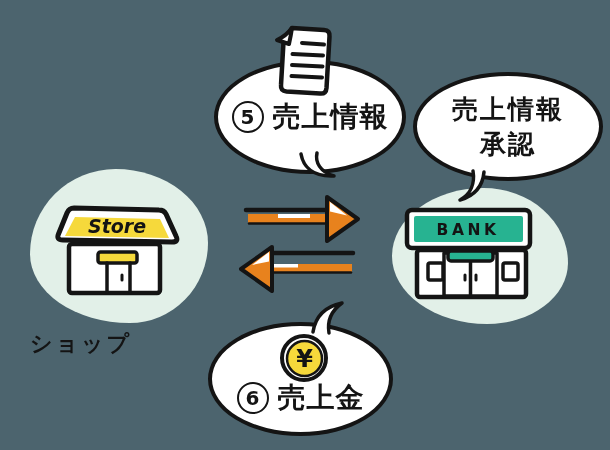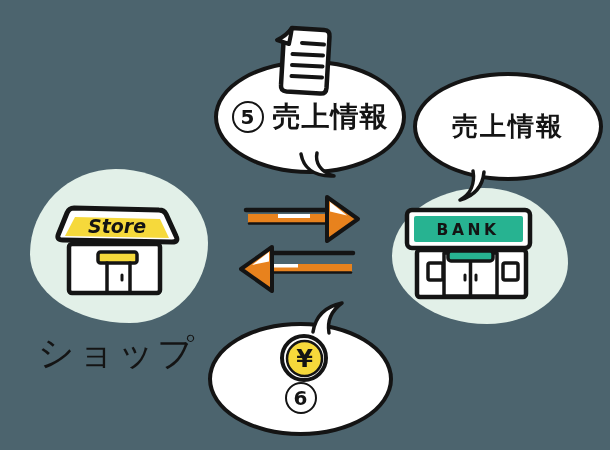--- a/index.html
+++ b/index.html
@@ -18,21 +18,21 @@
   
   .bubble{position:absolute;background:var(--bubble-fill);border:4px solid var(--ink);border-radius:50%;display:flex;align-items:center;justify-content:center;color:var(--ink);}
   .bubble-a{left:214px;top:60px;width:192px;height:114px;gap:9px;}
   .bubble-b{left:413px;top:72px;width:190px;height:109px;flex-direction:column;}
   .bubble-c{left:208px;top:322px;width:185px;height:114px;}
   .bubble-text{font-size:28px;font-weight:700;letter-spacing:1px;white-space:nowrap;}
   .bubble-line{font-size:26px;font-weight:700;letter-spacing:2px;line-height:35px;white-space:nowrap;text-align:center;}
   .circled-num{display:inline-flex;align-items:center;justify-content:center;width:32px;height:32px;border:2.5px solid var(--ink);border-radius:50%;font-size:20px;font-weight:700;flex:none;}
   .bubble-c-row{position:absolute;left:0;right:0;top:52px;height:40px;display:flex;align-items:center;justify-content:center;gap:9px;color:var(--ink);}
   
-  .label{position:absolute;color:var(--ink);font-weight:400;font-size:36px;letter-spacing:3px;text-align:center;}
+  .label{position:absolute;color:var(--ink);font-weight:700;font-size:22px;letter-spacing:3px;}
   .label-store{left:30px;top:329px;width:175px;}
   .label-bank{left:412px;top:330px;width:120px;}
   
   svg{position:absolute;overflow:visible;}
   .ink-stroke{stroke:var(--ink);fill:none;stroke-linecap:round;stroke-linejoin:round;}
   .white-fill{fill:#ffffff;}
   .yellow-fill{fill:var(--yellow);}
   .teal-fill{fill:var(--teal);}
   .orange-fill{fill:var(--orange);}
   .outlined{stroke:var(--ink);stroke-linejoin:round;stroke-linecap:round;}
@@ -106,34 +106,36 @@
     <path d="M 20 6 L 52 8 Q 58 8.5 57.5 14.5 L 54.5 66 Q 54 72 48 71.5 L 14.5 69.5 Q 8.5 69 9 63 L 11.5 20 Z" class="white-fill outlined" stroke-width="4.5"></path>
     <path d="M 20 6 Q 14 14 5 18 L 17 22 Q 19 13 20 6 Z" class="white-fill outlined" stroke-width="4"></path>
     <path d="M 30 21 L 52 22.5" class="ink-stroke" stroke-width="4"></path>
     <path d="M 20.5 32 L 51 33.5" class="ink-stroke" stroke-width="4"></path>
     <path d="M 20 43 L 50.5 44.5" class="ink-stroke" stroke-width="4"></path>
     <path d="M 19.5 54 L 50 55.5" class="ink-stroke" stroke-width="4"></path>
   </svg>
 
   <div class="bubble bubble-b">
     <div class="bubble-line">売上情報</div>
+    <div class="bubble-line">承認</div>
   </div>
   <svg style="left:453px;top:170px;" width="44" height="36" viewBox="0 0 44 36">
     <path d="M 31 2 C 30 13 24 25 7 30 C 18 24 22 13 20 1 Z" class="white-fill"></path>
     <path d="M 31 2 C 30 13 24 25 7 30 C 18 24 22 13 20 1" class="ink-stroke" stroke-width="3.5"></path>
   </svg>
 
   <div class="bubble bubble-c">
     <svg style="left:66px;top:6px;" width="52" height="52" viewBox="0 0 52 52">
       <circle cx="26" cy="26" r="22" class="white-fill outlined" stroke-width="4"></circle>
       <circle cx="26.5" cy="26.5" r="17.5" class="yellow-fill outlined" stroke-width="2.5"></circle>
       <text x="26.5" y="35" text-anchor="middle" class="hand-text" font-size="24" font-weight="700">¥</text>
     </svg>
     <div class="bubble-c-row">
       <span class="circled-num">6</span>
+      <span class="bubble-text">売上金</span>
     </div>
   </div>
   <svg style="left:306px;top:300px;" width="42" height="34" viewBox="0 0 42 34">
     <path d="M 7 32 C 9 19 17 7 36 3 C 25 11 21 21 23 33 Z" class="white-fill"></path>
     <path d="M 7 32 C 9 19 17 7 36 3 C 25 11 21 21 23 33" class="ink-stroke" stroke-width="3.5"></path>
   </svg>
 
 </div>
 
 </body></html>

